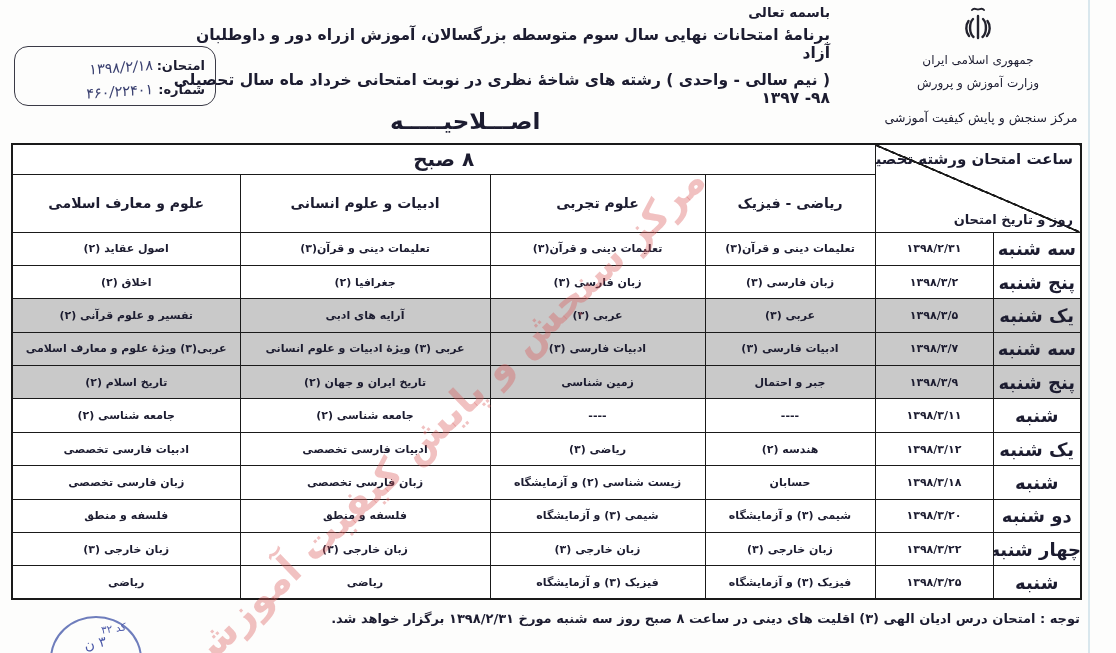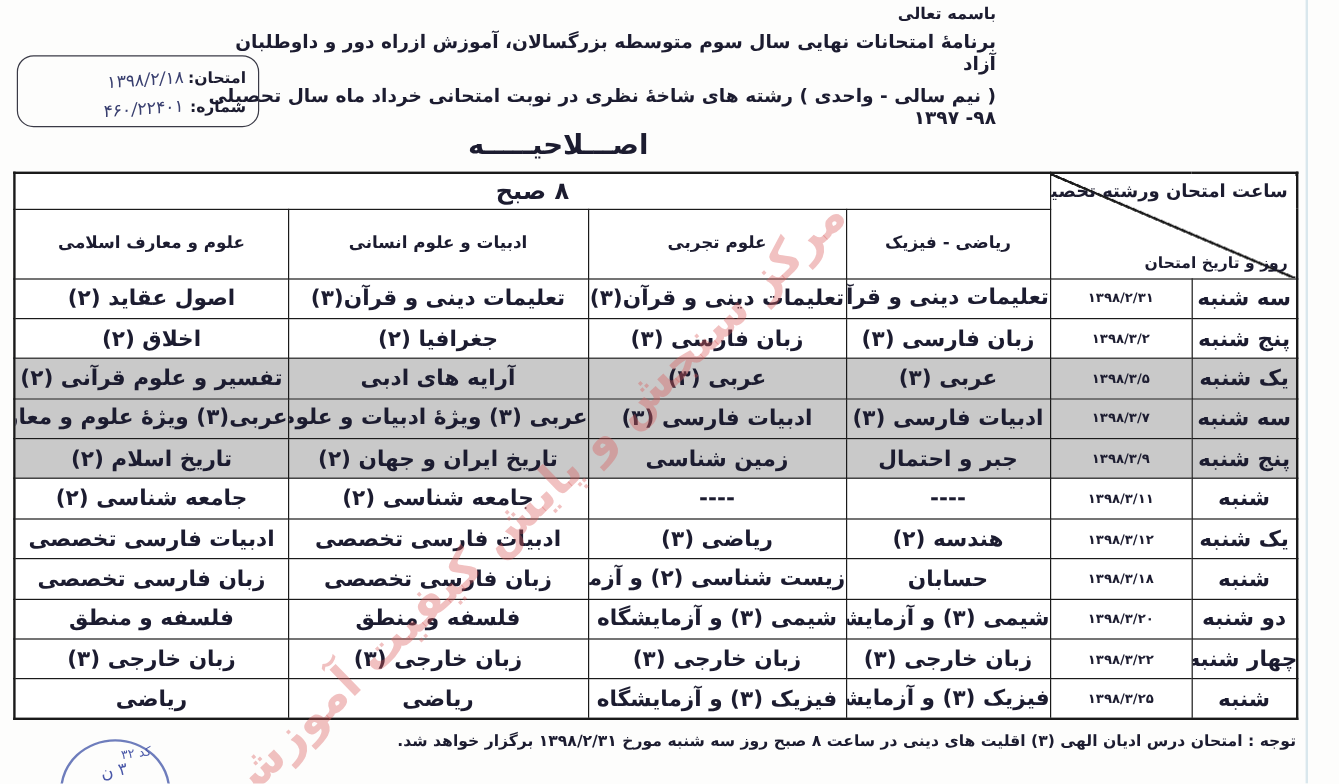--- a/index.html
+++ b/index.html
@@ -53,21 +53,21 @@
   .corner-cell { position:relative; padding:0;
       background:linear-gradient(to top right,
         transparent calc(50% - 1px), #1a1a1a calc(50% - 1px),
         #1a1a1a calc(50% + 1px), transparent calc(50% + 1px)); }
   .corner-top { position:absolute; top:5px; left:6px; right:8px; text-align:center;
                 font-size:15px; font-weight:bold; }
   .corner-bottom { position:absolute; bottom:5px; right:8px; font-size:13px; font-weight:bold; }
   tbody td { height:33.4px; font-weight:bold; }
   td.day  { font-size:18px; }
   td.date { font-size:11px; letter-spacing:0.5px;margin-left:41px; }
-  td.subject { font-size:18px; }
+  td.subject { font-size:11px; }
   tr.shaded { background:#c9c9c9; }
   tr.shaded td { font-weight:800; }
 
   
   .footer-note { position:absolute; top:611px; right:36px; font-size:13px; font-weight:bold;
                  z-index:6; }
   .stamp { position:absolute; left:50px; top:616px; width:92px; height:86px;
            border:2px solid rgba(85,102,176,0.85); border-radius:50%;
            color:#4a58a8; z-index:6; background:transparent; }
   .stamp-l1 { position:absolute; top:4px; right:14px; font-size:10.5px; transform:rotate(-8deg); }
@@ -76,20 +76,35 @@
   .scan-edge { position:absolute; top:0; right:26px; width:2px; height:100%;
                background:rgba(150,190,210,0.35); z-index:1; }
 </style>
 </head>
 <body>
 
 <div class="page">
 
   <div class="scan-edge"></div>
 
+  <div class="letterhead">
+    <div class="emblem">
+      <svg viewBox="0 0 34 38" fill="none" stroke="#23232e" stroke-width="2.4" stroke-linecap="round">
+        <path d="M17 10 V32"></path>
+        <path d="M12 13 C8 17, 8 27, 12.5 31"></path>
+        <path d="M7.5 15 C4.5 19, 4.5 26, 8 30"></path>
+        <path d="M22 13 C26 17, 26 27, 21.5 31"></path>
+        <path d="M26.5 15 C29.5 19, 29.5 26, 26 30"></path>
+        <path d="M11 4 C13 1.5, 15 3.5, 17 3.5 C19 3.5, 21 1.5, 23 4" stroke-width="2"></path>
+      </svg>
+    </div>
+    <div class="lh-line">جمهوری اسلامی ایران</div>
+    <div class="lh-line">وزارت آموزش و پرورش</div>
+    <div class="lh-line3">مرکز سنجش و پایش کیفیت آموزشی</div>
+  </div>
 
   <div class="title-block">
     <div class="basmala">باسمه تعالی</div>
     <div class="title1">برنامۀ امتحانات نهایی  سال سوم متوسطه  بزرگسالان، آموزش ازراه دور و داوطلبان آزاد</div>
     <div class="title2">( نیم سالی -  واحدی )  رشته های شاخۀ نظری در نوبت امتحانی خرداد ماه سال تحصیلی ۹۸- ۱۳۹۷</div>
   </div>
   <div class="amendment">اصـــلاحیـــــه</div>
 
   <div class="ref-box">
     <div class="ref-row">

